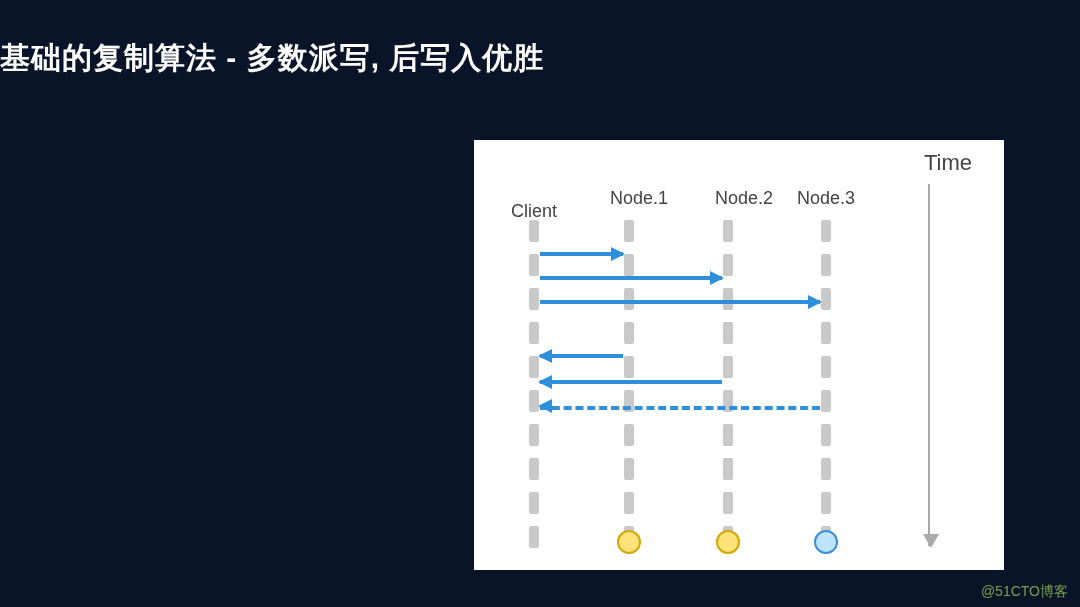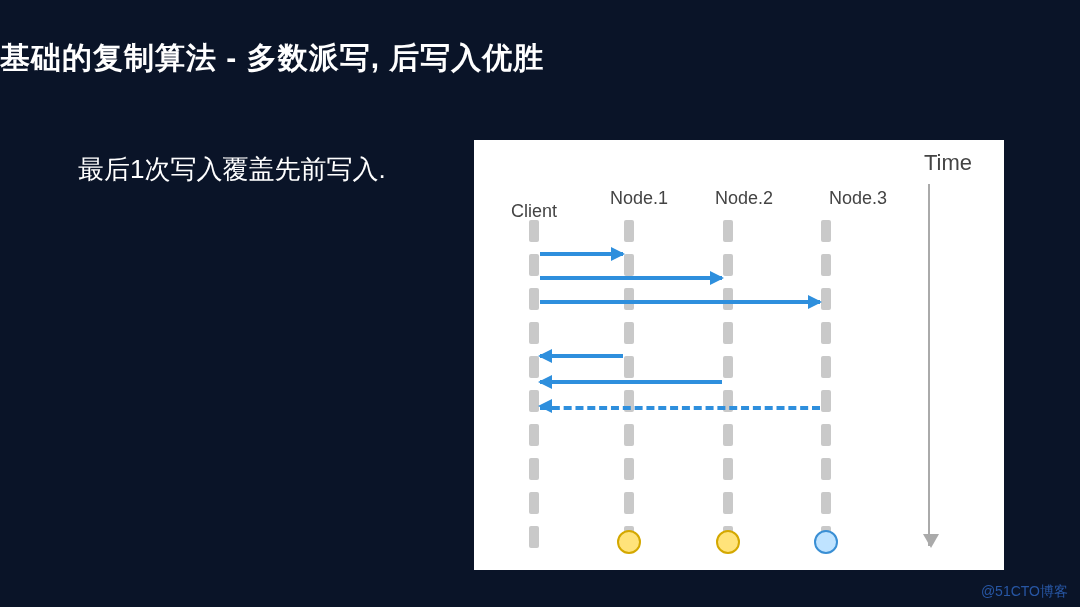--- a/index.html
+++ b/index.html
@@ -16,38 +16,37 @@
   .time-arrow:after{content:"";position:absolute;bottom:-2px;left:-7px;border-left:8px solid transparent;border-right:8px solid transparent;border-top:14px solid #aaa}
   .arrow{position:absolute;height:0;border-top:4px solid #2e8fdd}
   .arrow.r:after{content:"";position:absolute;right:-2px;top:-9px;border-top:7px solid transparent;border-bottom:7px solid transparent;border-left:14px solid #2e8fdd}
   .arrow.l:after{content:"";position:absolute;left:-2px;top:-9px;border-top:7px solid transparent;border-bottom:7px solid transparent;border-right:14px solid #2e8fdd}
   .dashwrap{position:absolute;height:4px}
   .dashwrap .dline{position:absolute;top:0;height:0;width:100%;border-top:4px dashed #2e8fdd}
   .dashwrap:after{content:"";position:absolute;left:-2px;top:-7px;border-top:7px solid transparent;border-bottom:7px solid transparent;border-right:14px solid #2e8fdd}
   .circle{position:absolute;width:20px;height:20px;border-radius:50%;border:2px solid;bottom:16px;transform:translateX(-50%)}
   .c-yellow{background:#ffe37a;border-color:#d4a800}
   .c-blue{background:#bfe3ff;border-color:#3a8fd4}
-  .watermark{position:absolute;right:12px;bottom:6px;color:#3b82f6;font-size:14px;opacity:.6;font-family:Arial,sans-serif}
+  .watermark{position:absolute;right:12px;bottom:6px;color:#bef264;font-size:14px;opacity:.6;font-family:Arial,sans-serif}
 </style>
 </head>
 <body>
 
 <div class="title">基础的复制算法 - 多数派写, 后写入优胜</div>
 
 <div class="body-text">
-  <div>最后1次写入覆盖先前写入.</div>
 </div>
 
 <div class="diagram">
   <div class="time-lbl">Time</div>
   <div class="labels" id="labels">
       <div class="lbl" style="left: 60px; margin-top: 13px;">Client</div>
       <div class="lbl" style="left: 165px;">Node.1</div>
       <div class="lbl" style="left: 270px;">Node.2</div>
-      <div class="lbl" style="left: 352px; margin-left: 32px;">Node.3</div>
+      <div class="lbl" style="left: 352px;">Node.3</div>
     </div>
   <div id="cols">
       <div class="col" style="left: 55px;">
         <div class="seg"></div>
         <div class="seg"></div>
         <div class="seg"></div>
         <div class="seg"></div>
         <div class="seg"></div>
         <div class="seg"></div>
         <div class="seg"></div>

